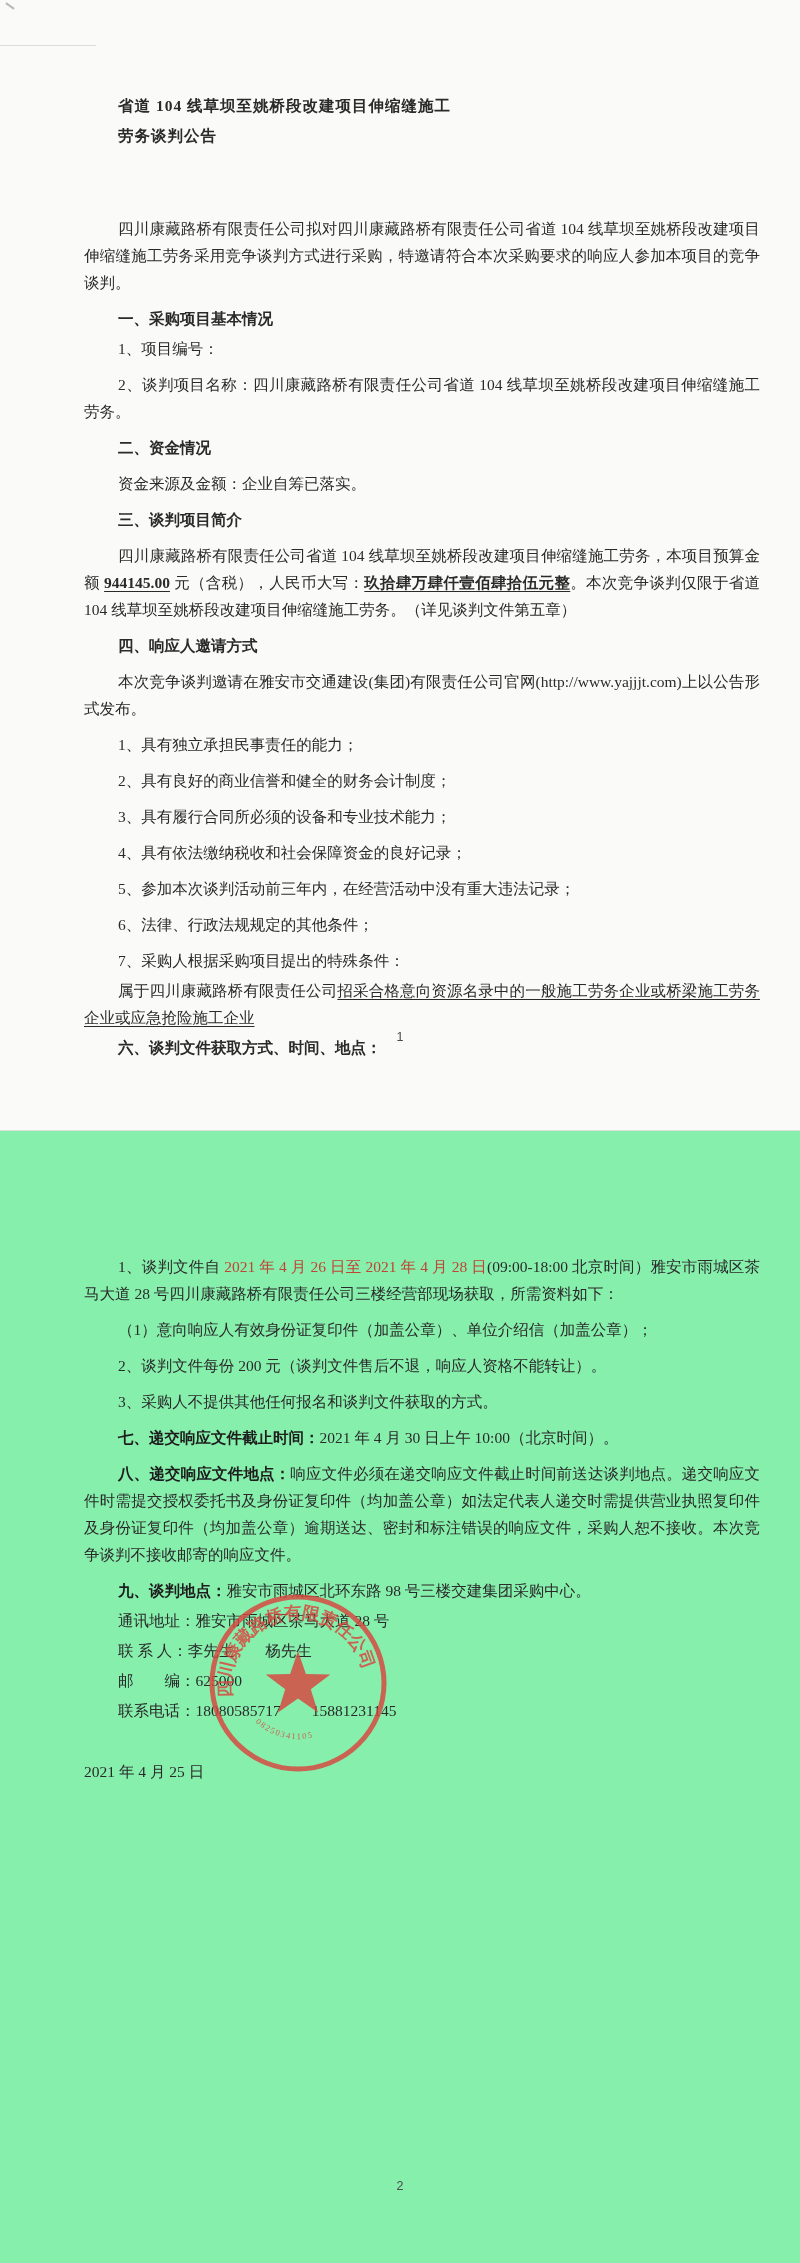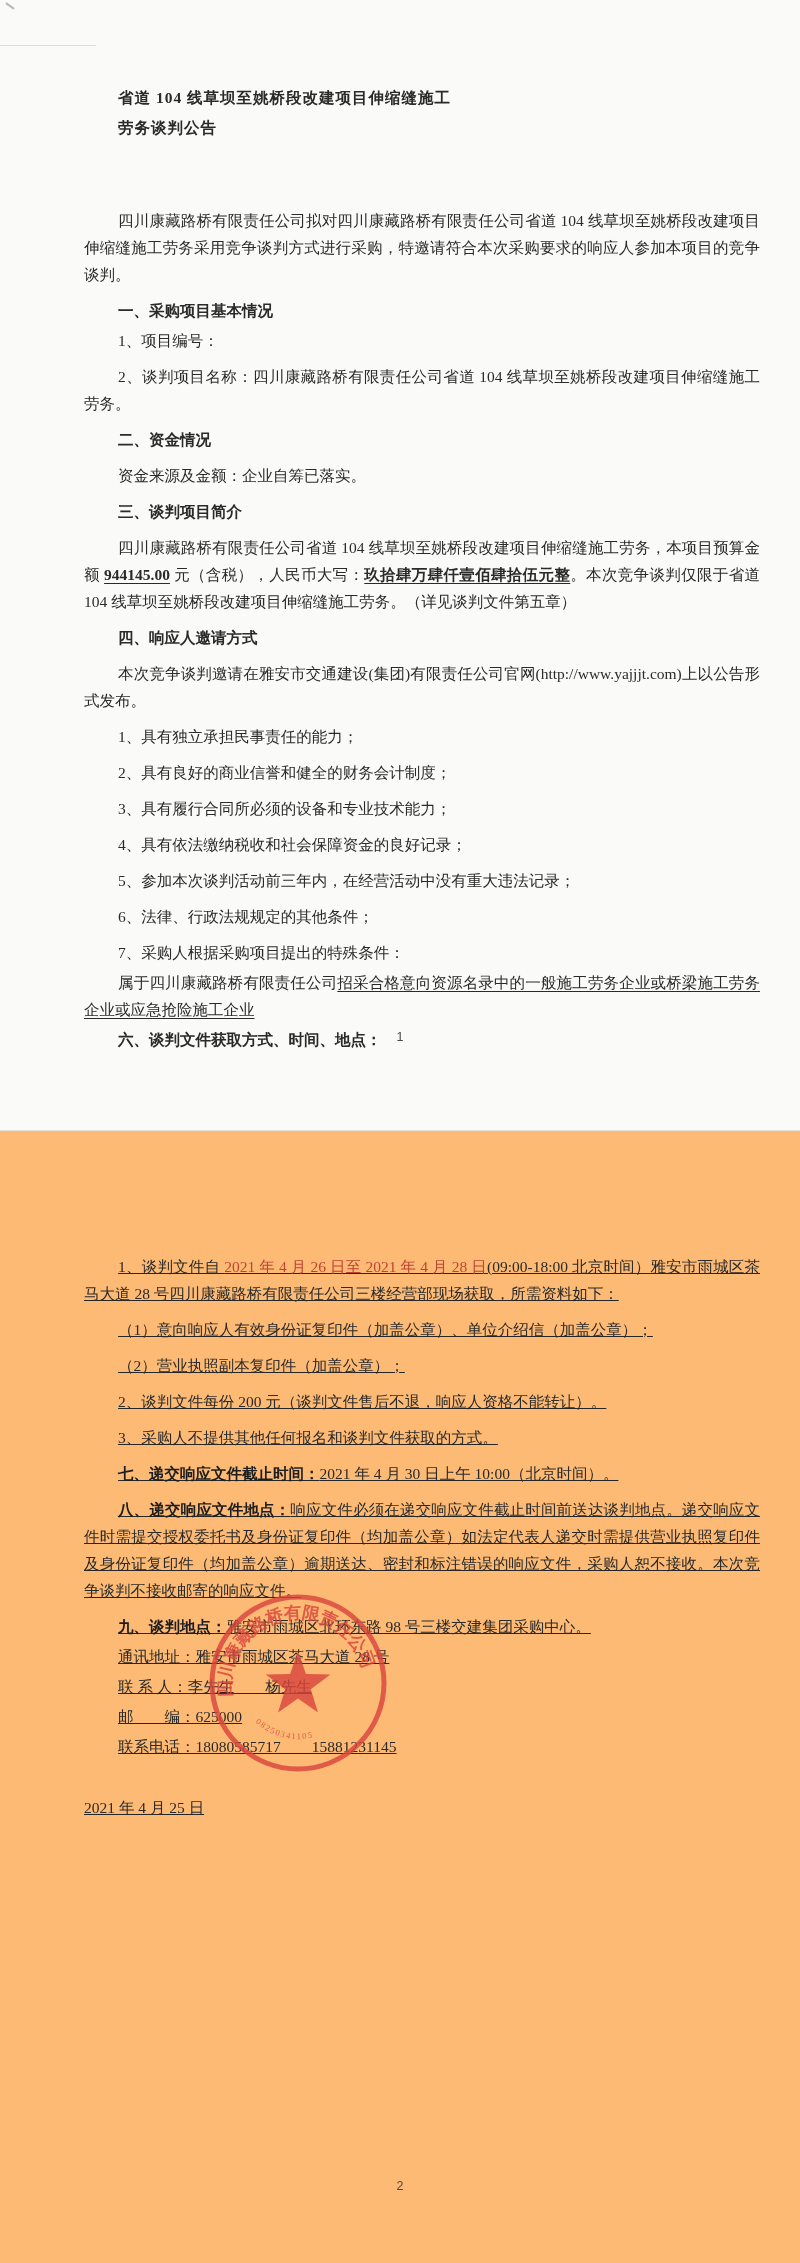--- a/index.html
+++ b/index.html
@@ -5,22 +5,22 @@
   html,body{margin:0;padding:0;}
   body{
     width:800px;height:2263px;
     background:#eeeeec;
     font-family:"Liberation Serif","DejaVu Serif",serif;
     color:#262626;
     position:relative;
   }
   .page{position:relative;overflow:hidden;}
   #page1{height:1130px;background:#fafaf8;border-bottom:1px solid #e0e0db;}
-  #page2{height:1132px;background:#fdba74;text-decoration:underline;}
-  .inner{padding:4px 40px 0 84px;}
+  #page2{height:1132px;background:#86efac;}
+  .inner{padding:12px 40px 0 84px;}
   
   .artifact-mark{position:absolute;left:5px;top:5px;width:10px;height:2px;background:#b9b9b4;transform:rotate(35deg);}
   .artifact-line{position:absolute;left:0;top:45px;width:96px;height:1px;background:#dcdcd7;}
   
   .titleblock{padding-top:80px;margin-bottom:66px;text-align:center;}
   .titleblock p{margin:0;font-size:23.5px;font-weight:bold;line-height:36px;letter-spacing:1px;color:#1e1e1e;}
   
   .doc p{margin:0 0 3px 0;font-size:15.5px;line-height:27px;text-indent:2.2em;text-align:justify;color:#2a2a2a;}
   .h{font-weight:bold;color:#1d1d1d;}
   p.h{margin-top:3px;}
@@ -78,21 +78,20 @@
     <p class="h" style="">六、谈判文件获取方式、时间、地点：</p>
   </div>
 
   <div class="pageno">1</div>
 </div>
 
 <div class="page" id="page2">
   <div class="inner doc" style="padding-top:122px;">
     <p><span>1、谈判文件自 </span><span class="red">2021 年 4 月 26 日至 2021 年 4 月 28 日</span><span>(09:00-18:00 北京时间）雅安市雨城区茶马大道 28 号四川康藏路桥有限责任公司三楼经营部现场获取，所需资料如下：</span></p>
     <p class="gap-lg">（1）意向响应人有效身份证复印件（加盖公章）、单位介绍信（加盖公章）；</p>
-    <p class="gap-lg">（2）营业执照副本复印件（加盖公章）；</p>
     <p class="gap-lg">2、谈判文件每份 200 元（谈判文件售后不退，响应人资格不能转让）。</p>
     <p class="gap-lg">3、采购人不提供其他任何报名和谈判文件获取的方式。</p>
 
     <p class="gap-lg"><span class="h">七、递交响应文件截止时间：</span><span>2021 年 4 月 30 日上午 10:00（北京时间）。</span></p>
 
     <p class="gap-lg"><span class="h">八、递交响应文件地点：</span><span>响应文件必须在递交响应文件截止时间前送达谈判地点。递交响应文件时需提交授权委托书及身份证复印件（均加盖公章）如法定代表人递交时需提供营业执照复印件及身份证复印件（均加盖公章）逾期送达、密封和标注错误的响应文件，采购人恕不接收。本次竞争谈判不接收邮寄的响应文件。</span></p>
 
     <p class="gap-lg"><span class="h">九、谈判地点：</span><span>雅安市雨城区北环东路 98 号三楼交建集团采购中心。</span></p>
 
 

